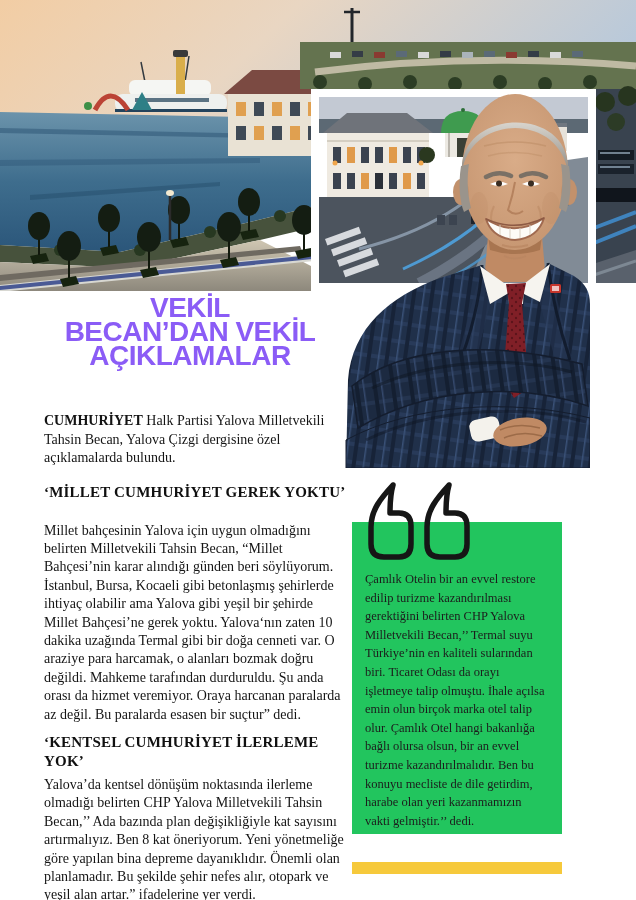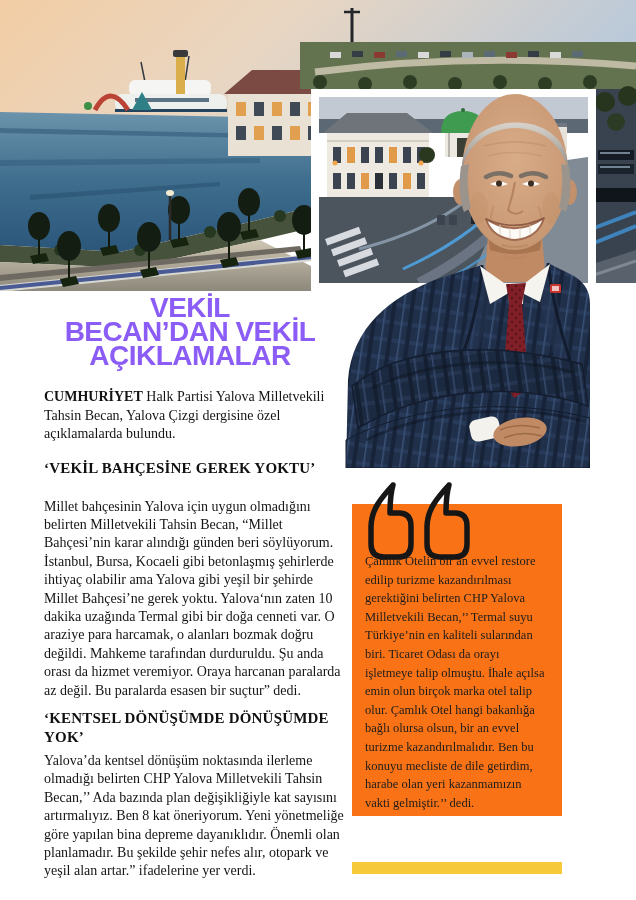--- a/index.html
+++ b/index.html
@@ -29,31 +29,31 @@
   .inset svg{display:block;}
   
   .portrait{position:absolute;left:342px;top:88px;width:248px;height:380px;z-index:4;}
   
   .leftcol{position:absolute;left:44px;top:292px;width:304px;z-index:1;}
   .headline{
     font-family:"Liberation Sans", sans-serif;font-weight:bold;color:#8b5cf6;
     font-size:28px;line-height:24px;text-align:center;letter-spacing:-0.5px;
     width:292px;padding-top:4px;
   }
-  .intro{margin-top:20px;font-size:14px;line-height:18.5px;white-space:pre-line;}
+  .intro{margin-top:44px;font-size:14px;line-height:18.5px;white-space:pre-line;}
   .intro .lead{font-weight:bold;}
   .sec-h{margin-top:15px;font-weight:bold;font-size:15px;line-height:19px;letter-spacing:0.2px;color:#101010;}
   .sec-b{margin-top:20px;font-size:14px;line-height:18.4px;white-space:pre-line;}
   .sec-h.second{margin-top:9px;}
   .sec-b.second{margin-top:5px;}
   
   .quote-icon{position:absolute;left:363px;top:481px;width:112px;height:84px;z-index:6;}
   .quote-box{
-    position:absolute;left:352px;top:504px;width:210px;height:312px;z-index:5;
-    background:#f97316;box-sizing:border-box;
+    position:absolute;left:352px;top:522px;width:210px;height:312px;z-index:5;
+    background:#22c55e;box-sizing:border-box;
   }
   .quote-text{
     padding:48px 2px 0 13px;font-size:12.5px;line-height:18.6px;
     color:#1c1c1c;white-space:pre-line;
   }
   .accent-bar{position:absolute;left:352px;top:862px;width:210px;height:12px;background:#F6C93B;z-index:1;}
 </style>
 </head>
 <body>
 
@@ -393,33 +393,33 @@
 
   <div class="leftcol">
     <div class="headline">
       <div>VEKİL</div>
       <div>BECAN’DAN VEKİL</div>
       <div>AÇIKLAMALAR</div>
     </div>
     <p class="intro"><span class="lead">CUMHURİYET</span><span> Halk Partisi Yalova Milletvekili
 Tahsin Becan, Yalova Çizgi dergisine özel
 açıklamalarda bulundu.</span></p>
-    <div class="sec-h">‘VEKİL BAHÇESİNE GEREK YOKTU’</div>
+    <div class="sec-h">‘MİLLET CUMHURİYET GEREK YOKTU’</div>
     <div class="sec-b">Millet bahçesinin Yalova için uygun olmadığını
 belirten Milletvekili Tahsin Becan, “Millet
 Bahçesi’nin karar alındığı günden beri söylüyorum.
 İstanbul, Bursa, Kocaeli gibi betonlaşmış şehirlerde
 ihtiyaç olabilir ama Yalova gibi yeşil bir şehirde
 Millet Bahçesi’ne gerek yoktu. Yalova‘nın zaten 10
 dakika uzağında Termal gibi bir doğa cenneti var. O
 araziye para harcamak, o alanları bozmak doğru
 değildi. Mahkeme tarafından durduruldu. Şu anda
 orası da hizmet veremiyor. Oraya harcanan paralarda
 az değil. Bu paralarda esasen bir suçtur” dedi.</div>
-    <div class="sec-h second">‘KENTSEL DÖNÜŞÜMDE DÖNÜŞÜMDE YOK’</div>
+    <div class="sec-h second">‘KENTSEL CUMHURİYET İLERLEME YOK’</div>
     <div class="sec-b second">Yalova’da kentsel dönüşüm noktasında ilerleme
 olmadığı belirten CHP Yalova Milletvekili Tahsin
 Becan,’’ Ada bazında plan değişikliğiyle kat sayısını
 artırmalıyız. Ben 8 kat öneriyorum. Yeni yönetmeliğe
 göre yapılan bina depreme dayanıklıdır. Önemli olan
 planlamadır. Bu şekilde şehir nefes alır, otopark ve
 yeşil alan artar.” ifadelerine yer verdi.</div>
   </div>
 
   <div class="quote-icon">

